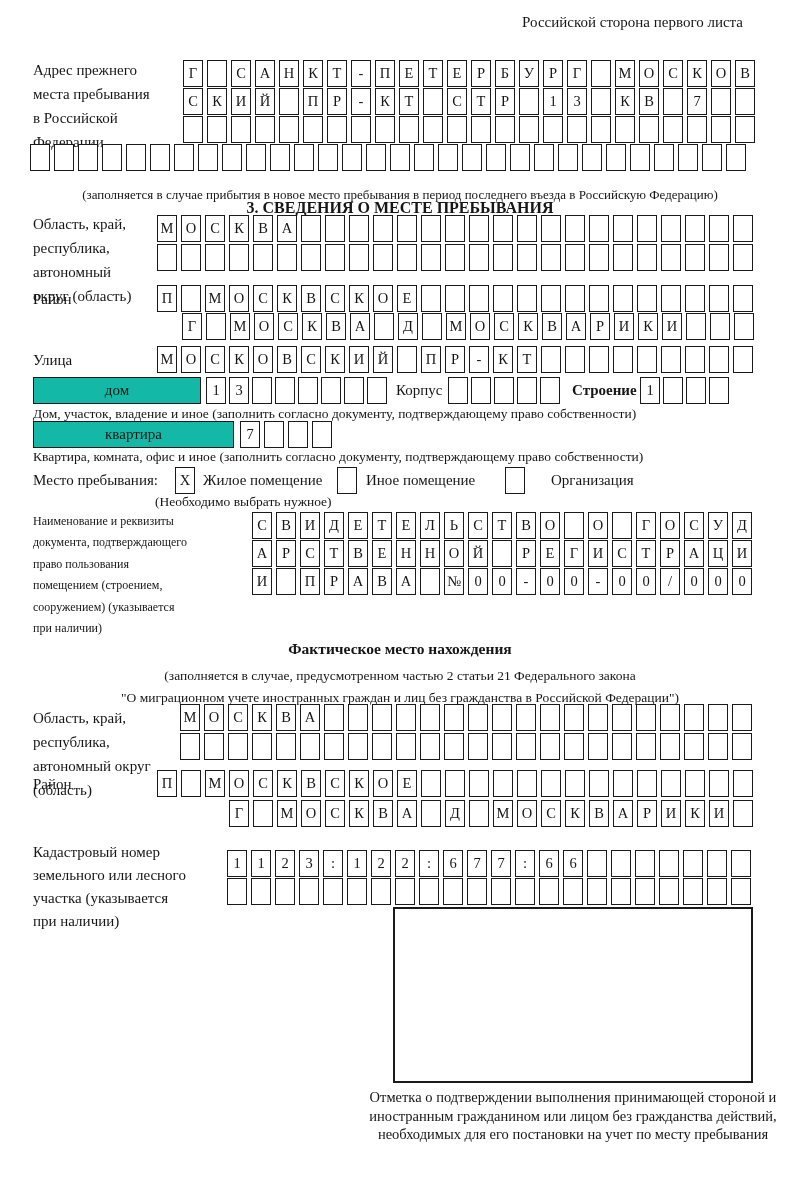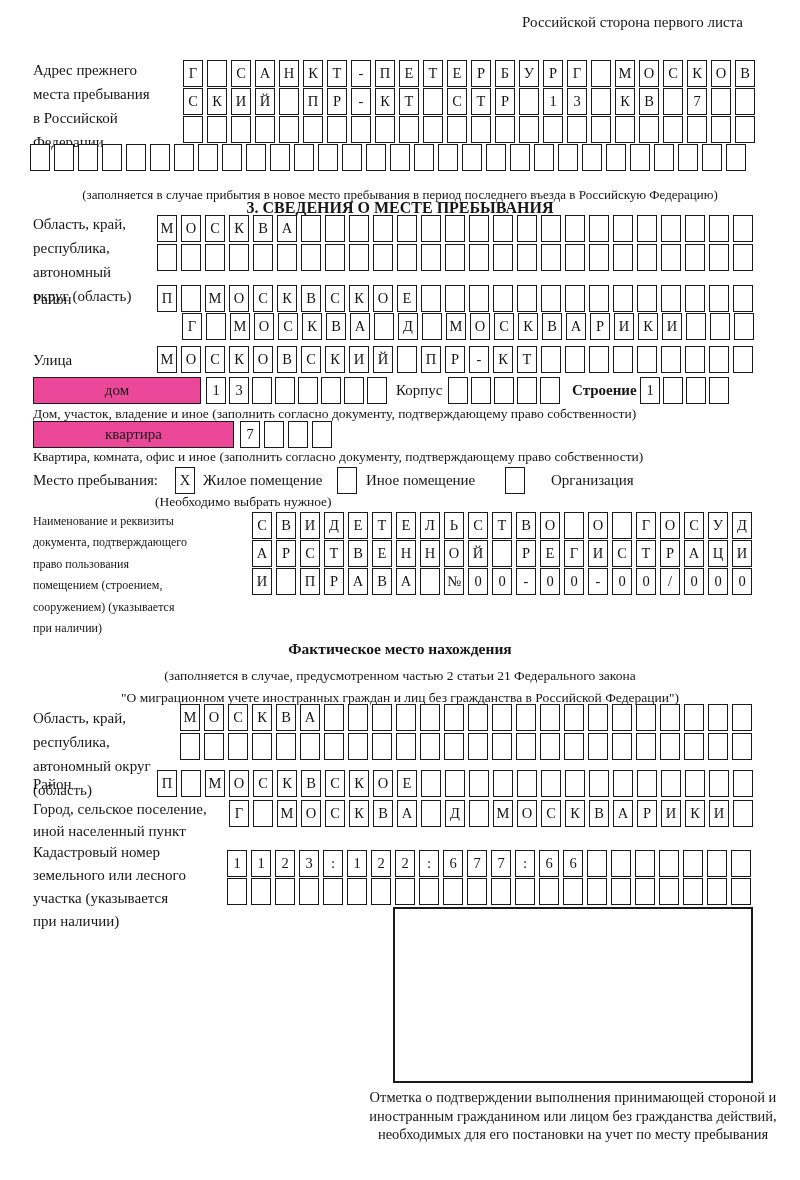--- a/index.html
+++ b/index.html
@@ -14,21 +14,21 @@
   .note{font-size:13px;text-align:center;width:740px;left:30px;}
   .hdr{font-size:16px;font-weight:bold;text-align:center;width:740px;left:30px;}
   .boxrow{display:flex;gap:4px;}
   .cell{
     box-sizing:border-box;width:20px;height:27px;border:1.5px solid #1a1a1a;
     display:flex;align-items:center;justify-content:center;
     font-size:14.5px;background:#fff;flex:0 0 auto;
   }
   .widebox{
     box-sizing:border-box;height:27px;border:1.5px solid #1a1a1a;
-    display:flex;align-items:center;justify-content:center;font-size:15px;background:#ec4899;
+    display:flex;align-items:center;justify-content:center;font-size:15px;background:#14b8a6;
   }
   .inline-lbl{font-size:15px;line-height:27px;white-space:nowrap;}
   .cap{font-size:13.5px;white-space:nowrap;}
   .stampbox{box-sizing:border-box;border:2px solid #1a1a1a;background:#fff;}
   .stampcap{font-size:14.5px;line-height:18.5px;text-align:center;}
 </style>
 </head>
 <body>
 
 <div class="sheet">
@@ -508,22 +508,20 @@
       <div class="cell"></div>
       <div class="cell"></div>
       <div class="cell"></div>
       <div class="cell"></div>
       <div class="cell"></div>
       <div class="cell"></div>
       <div class="cell"></div>
       <div class="cell"></div>
     </div>
 
-  <div class="abs lbl2" style="left:33px;top:798px;">Город, сельское поселение,
-иной населенный пункт</div>
   <div class="abs boxrow" style="left:229px;top:800px;">
       <div class="cell">Г</div>
       <div class="cell"></div>
       <div class="cell">М</div>
       <div class="cell">О</div>
       <div class="cell">С</div>
       <div class="cell">К</div>
       <div class="cell">В</div>
       <div class="cell">А</div>
       <div class="cell"></div>

